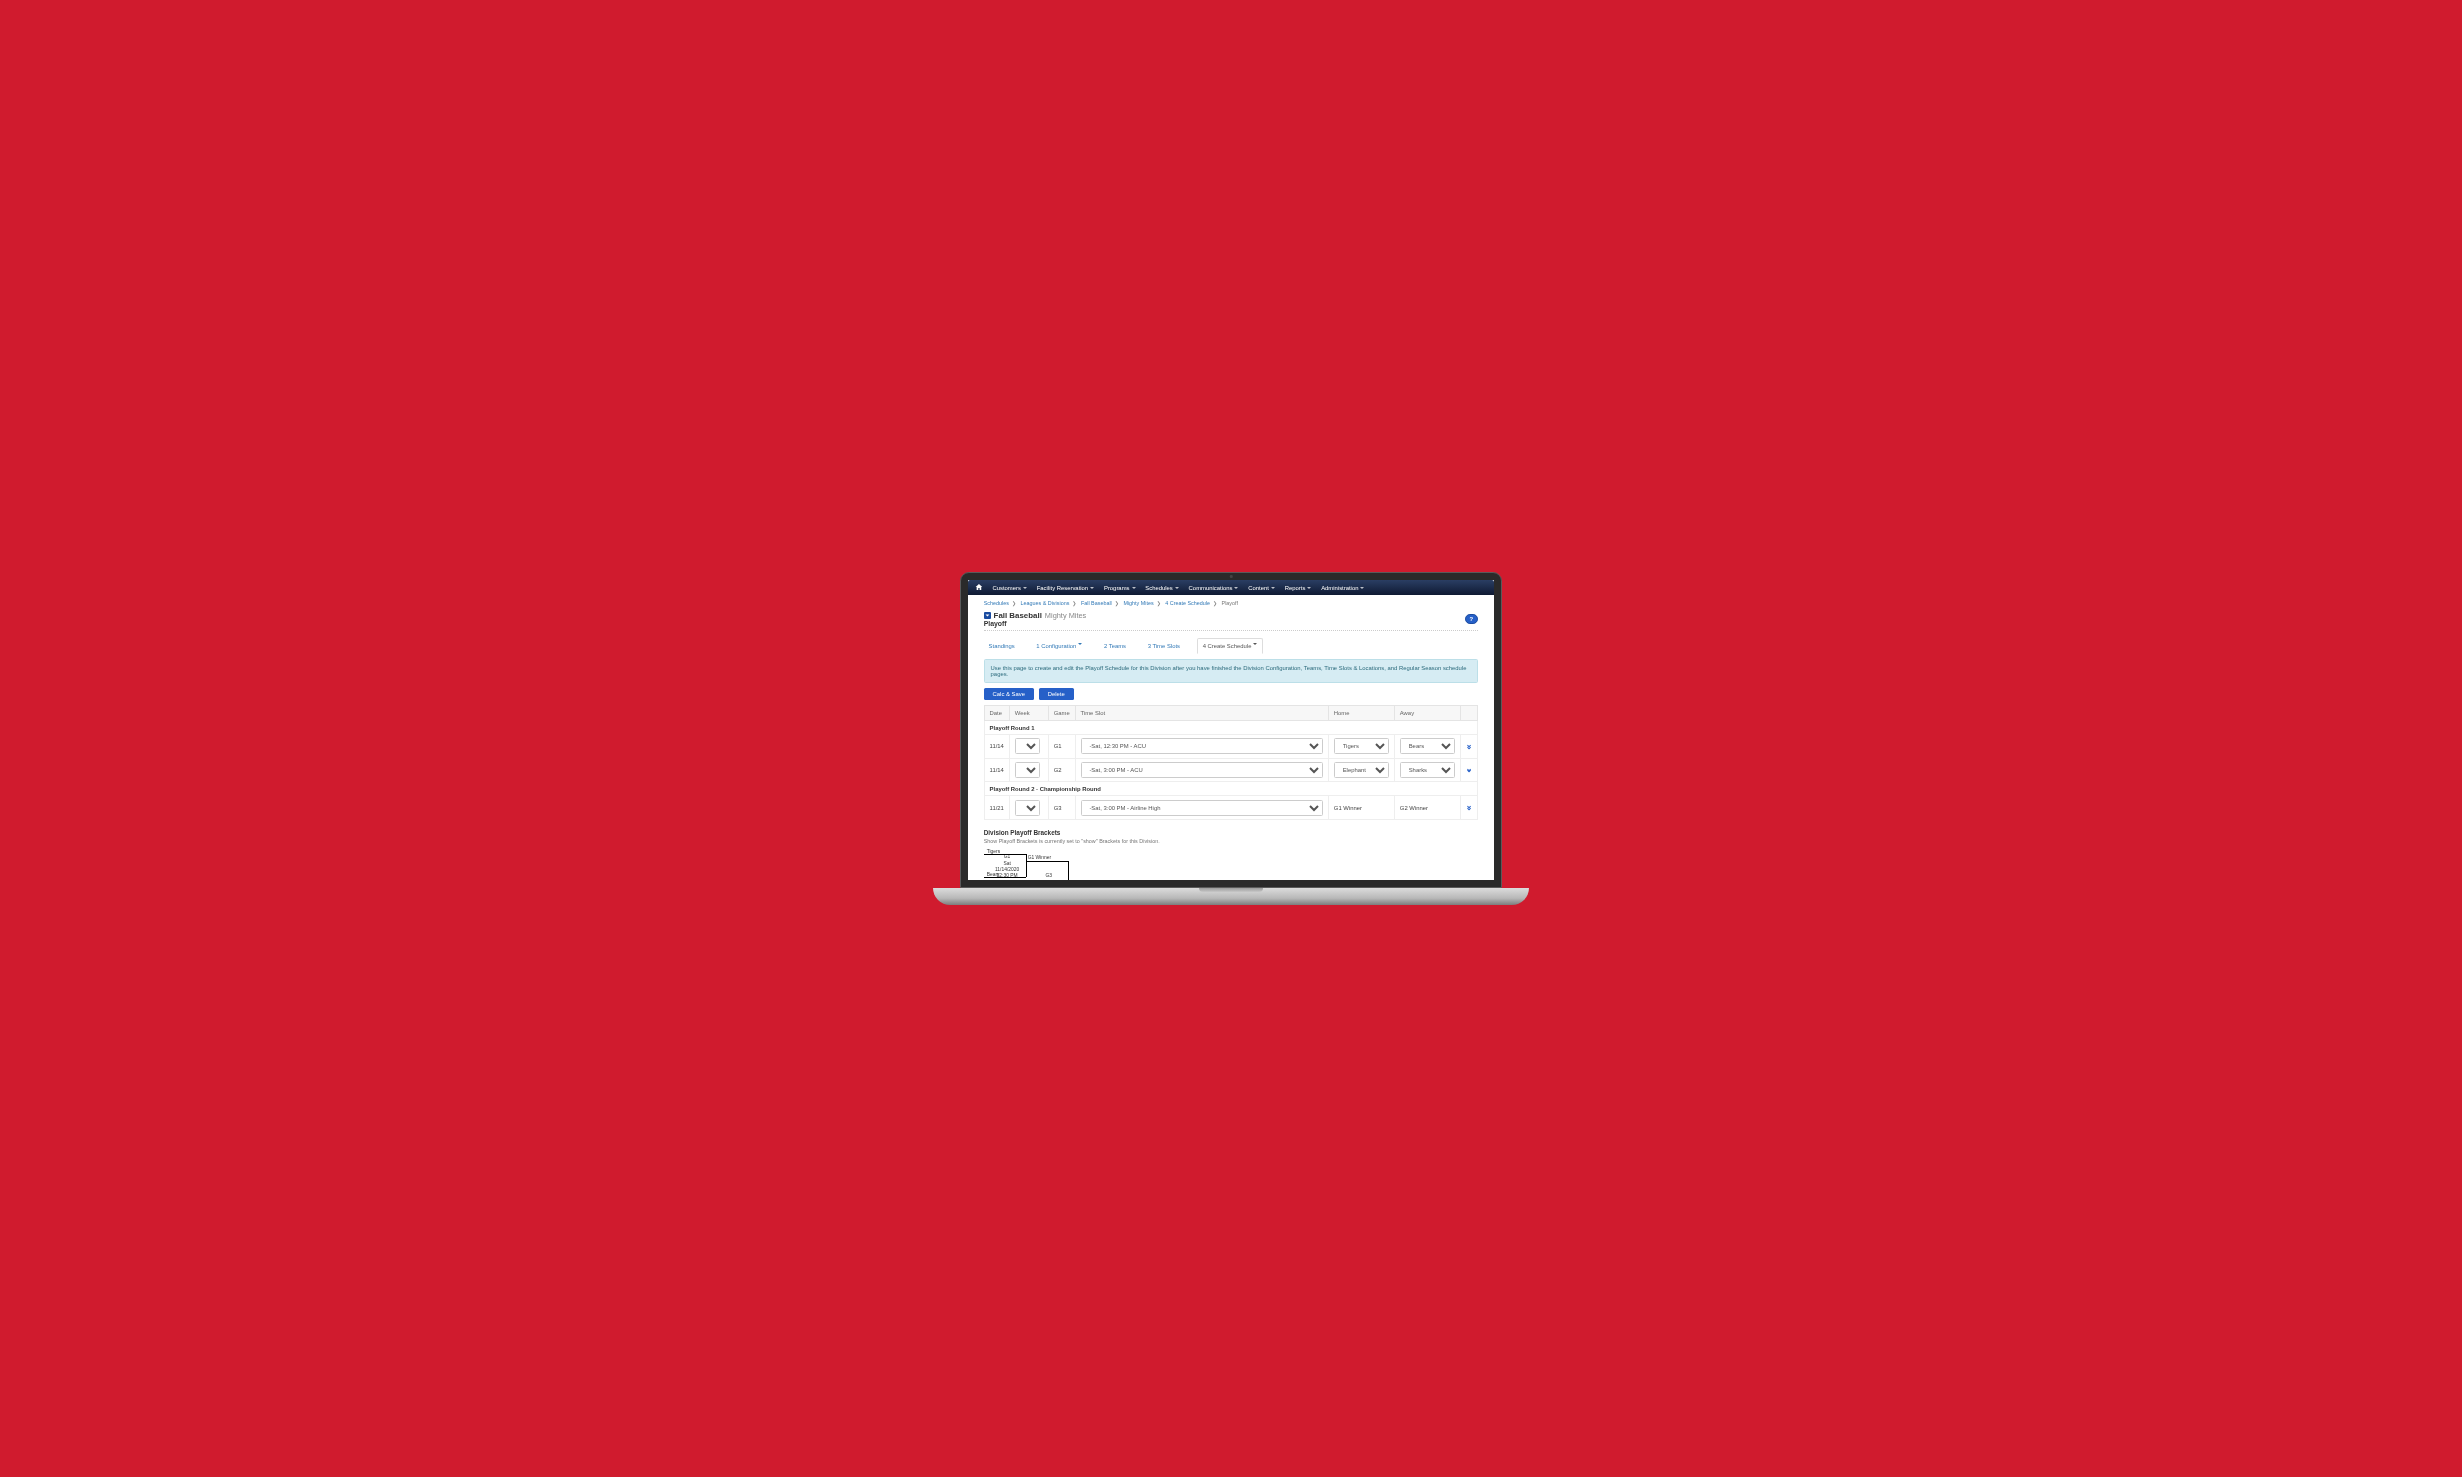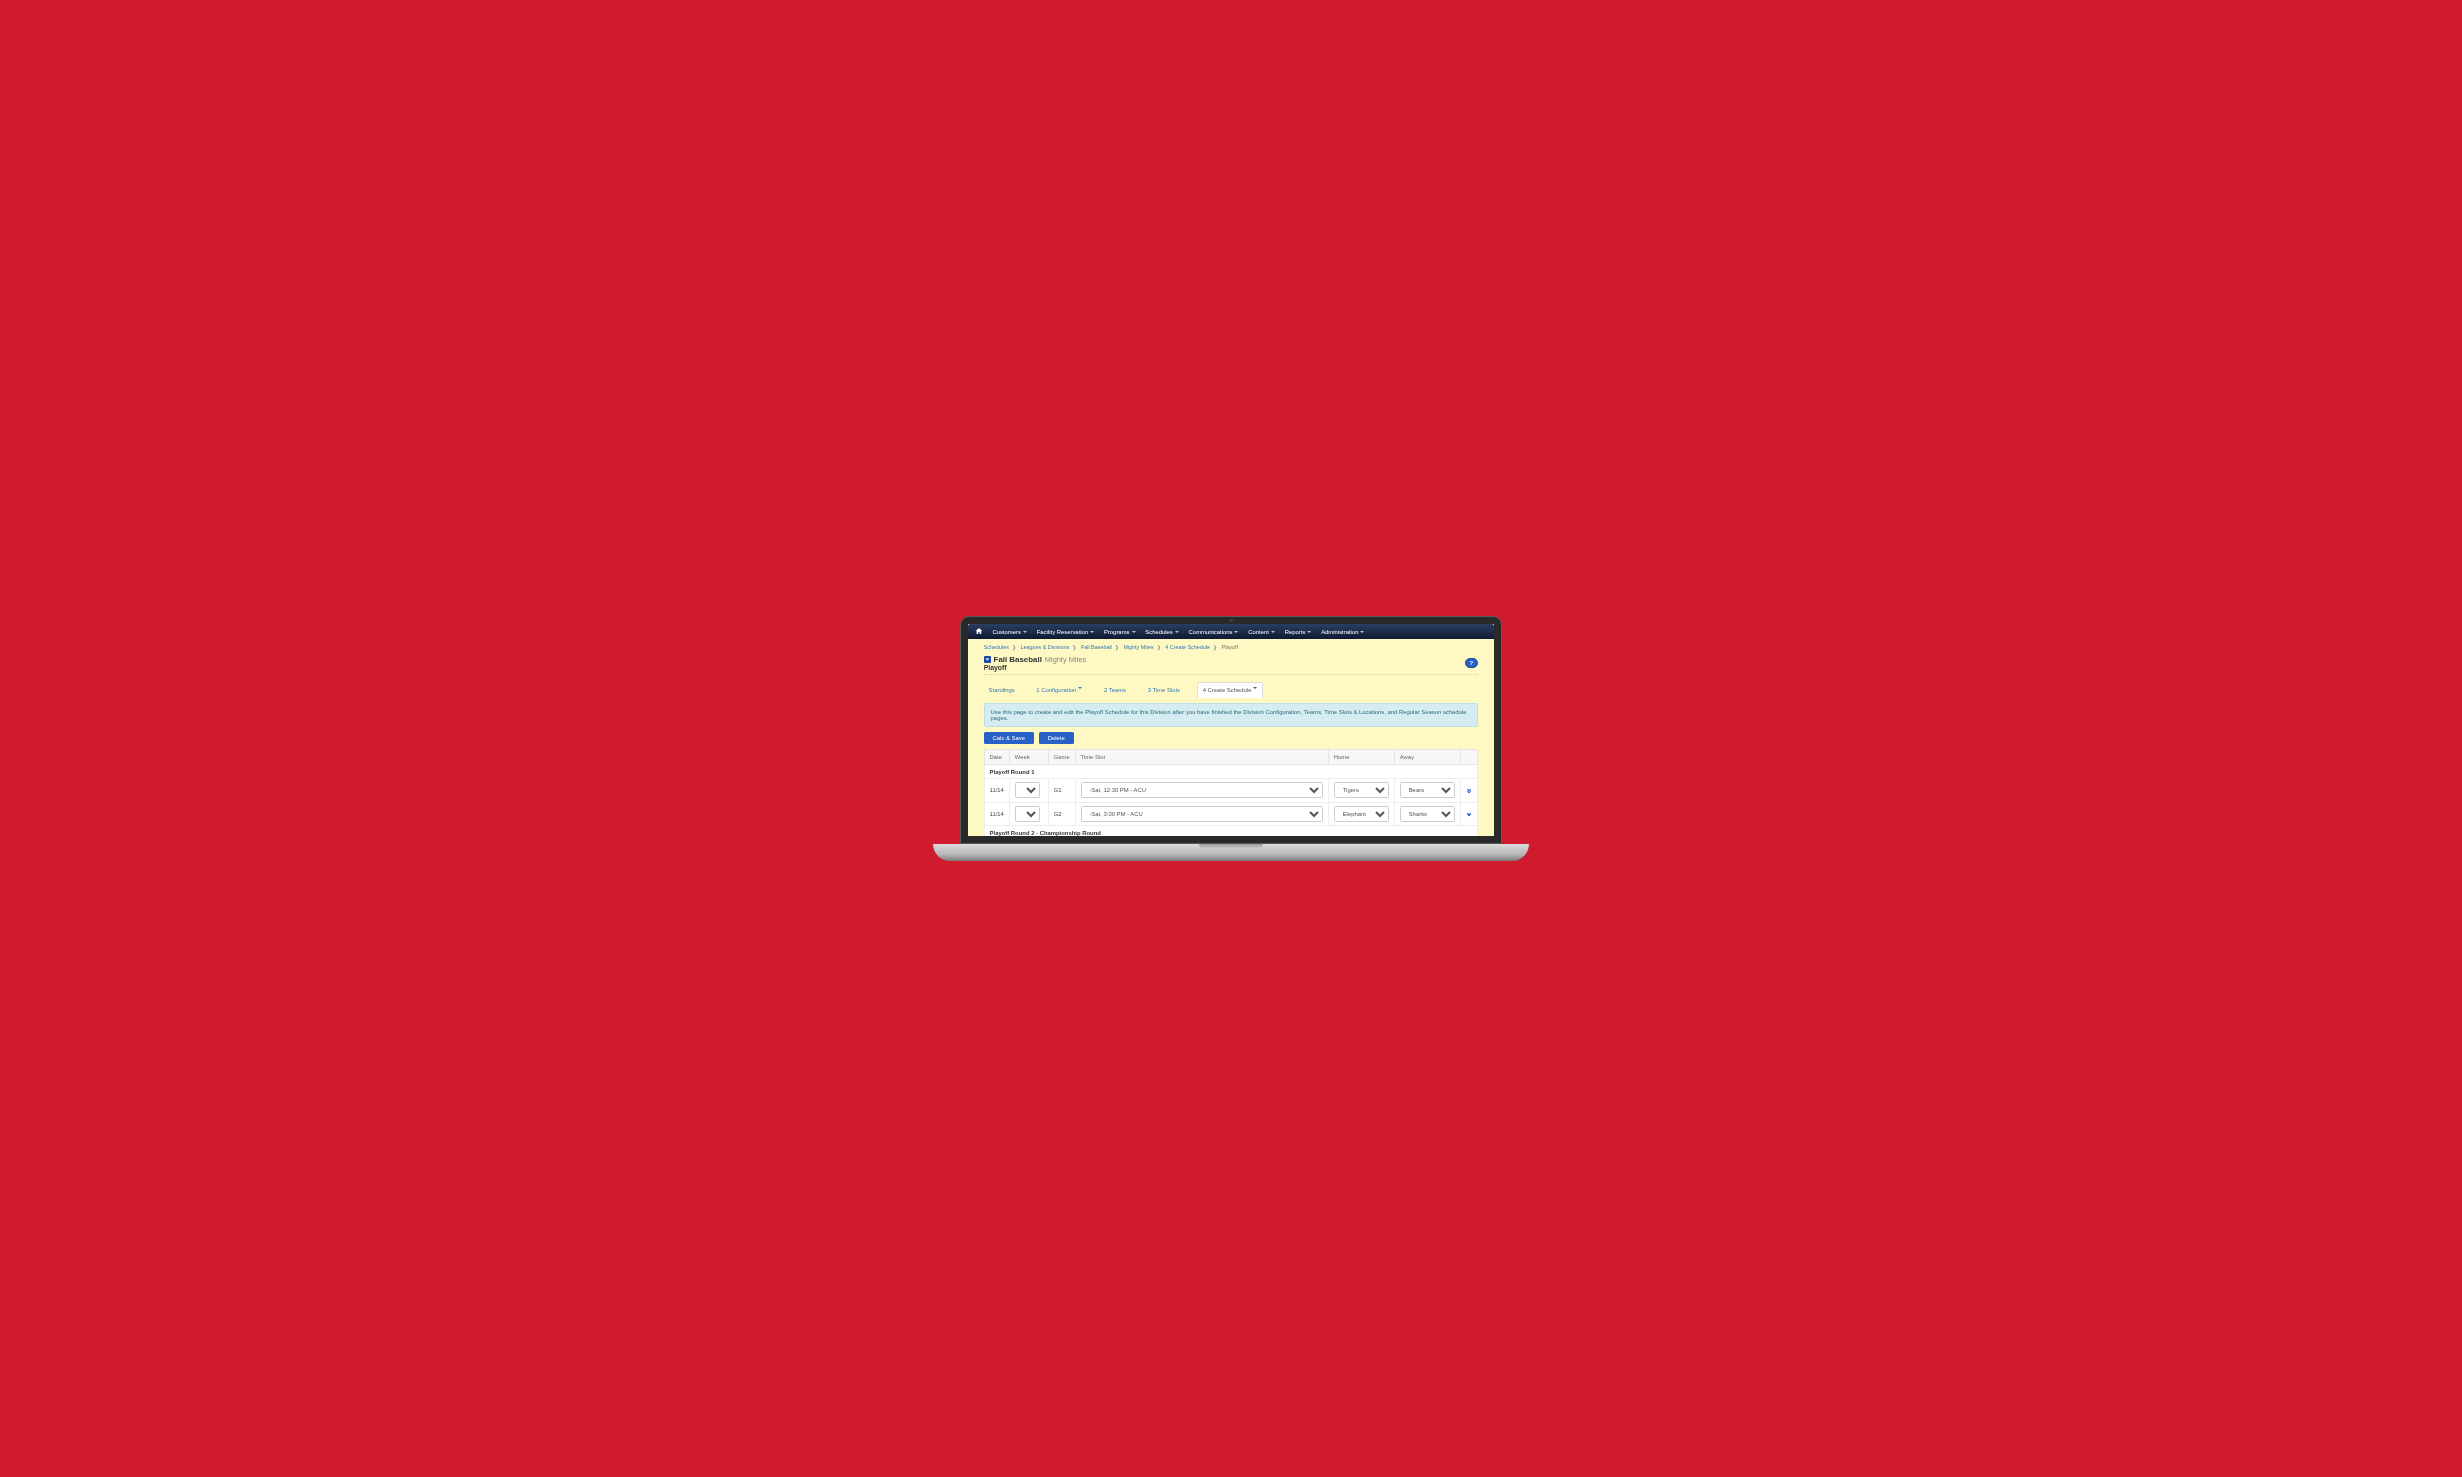--- a/index.html
+++ b/index.html
@@ -23,22 +23,22 @@
     padding: 6.9px;
     border: 1px solid #5a5a5a;
   }
   .laptop-camera {
     position: absolute;
     top: 3.4px; left: 50%; transform: translateX(-50%);
     width: 2.5px; height: 2.5px; border-radius: 50%;
     background: #444;
   }
   .screen-inner {
-    background: #fef9c3;
-    height: 212px;
+    background: #ffffff;
+    height: 300px;
     overflow: hidden;
     position: relative;
   }
   .laptop-base {
     height: 17.7px;
     background: linear-gradient(#dcdcdc,#b8b8b8 60%,#7d7d7d);
     border-radius: 0 0 19.7px 19.7px;
     position: relative;
     margin: 0 -27px;
   }

